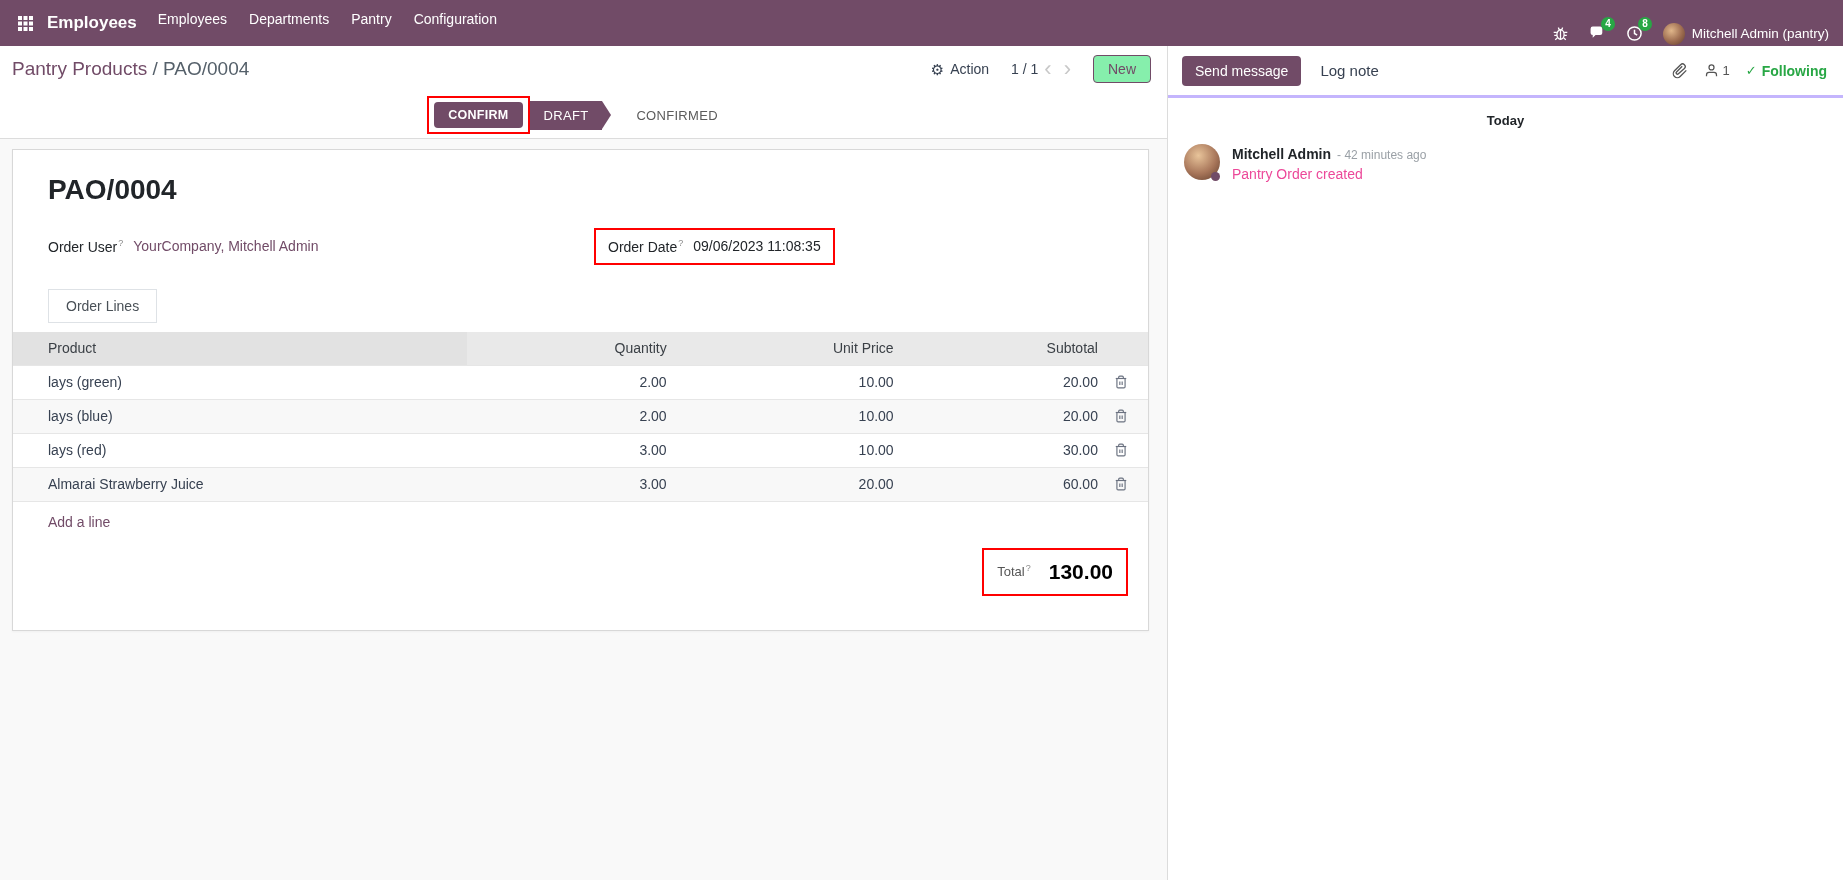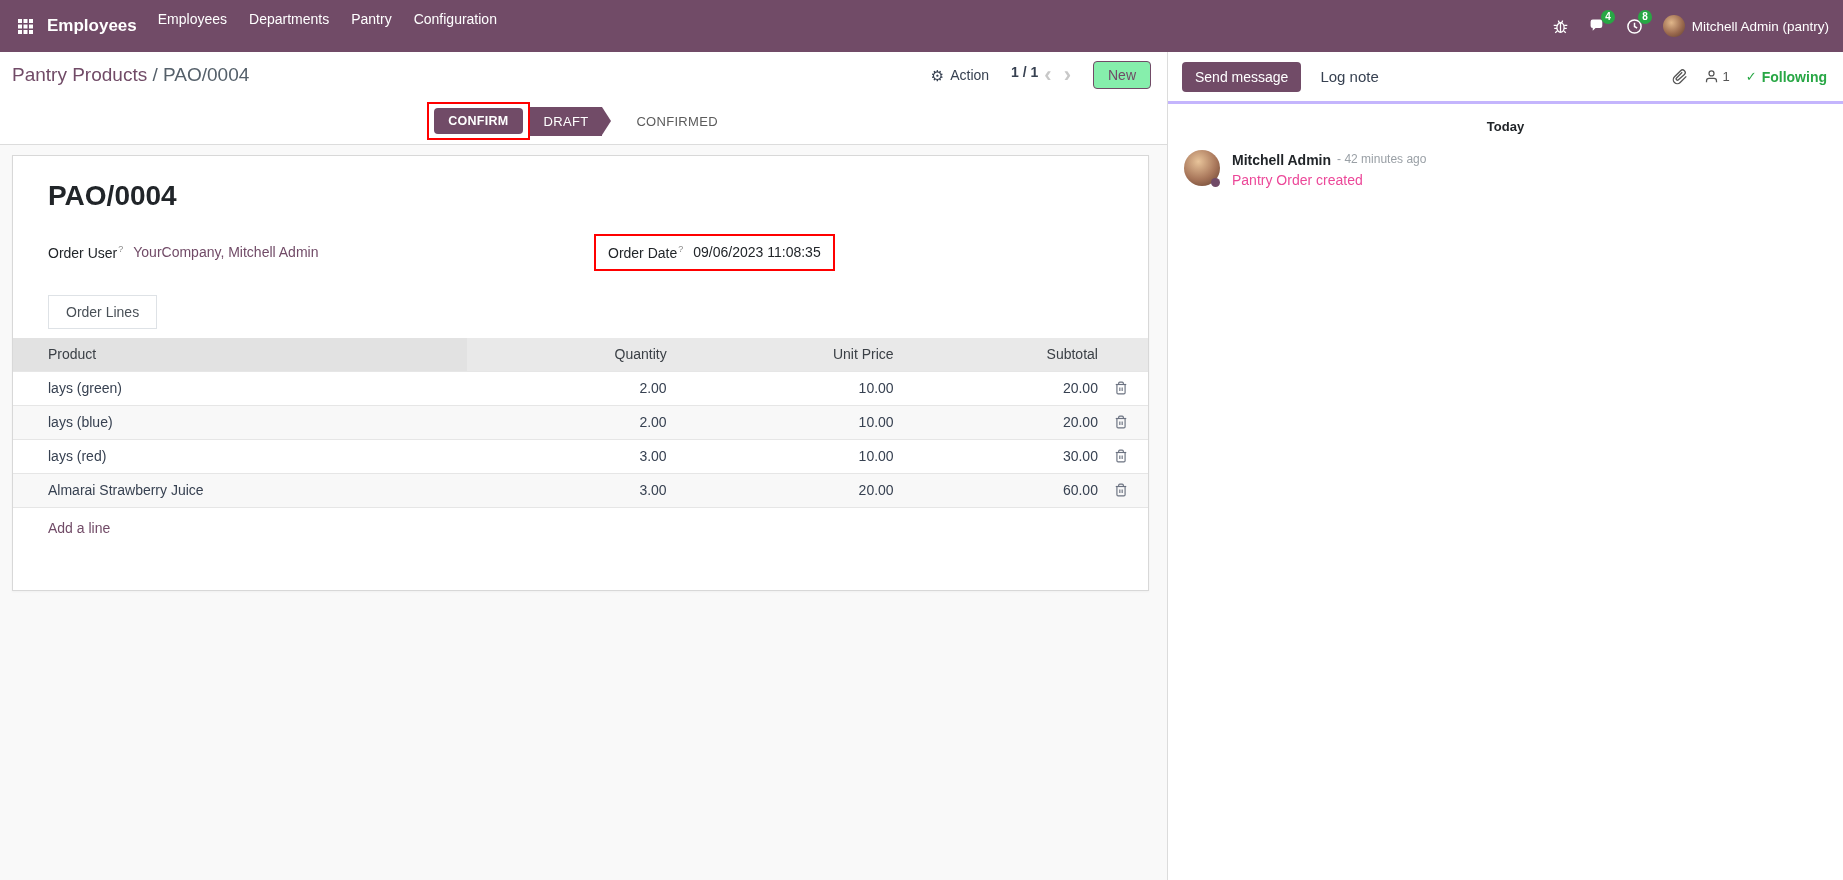--- a/index.html
+++ b/index.html
@@ -4,21 +4,21 @@
 <style>
   * { box-sizing: border-box; }
   html,body { margin:0; padding:0; }
   body {
     width:1843px; height:880px; overflow:hidden;
     font-family:"Liberation Sans","DejaVu Sans",sans-serif;
     background:#fff; color:#374151; font-size:14px;
   }
 
   
-  .navbar { height:52px; background:var(--primary,#714B67); display:flex; justify-content:space-between; align-items:center; padding:0 14px 0 10px; color:#fff; }
+  .navbar { height:46px; background:var(--primary,#714B67); display:flex; justify-content:space-between; align-items:flex-end; padding:0 14px 0 10px; color:#fff; }
   .nav-left { display:flex; align-items:center; height:100%; }
   .apps-btn { display:flex; align-items:center; padding:0 8px; cursor:pointer; }
   .app-name { font-size:17px; font-weight:700; margin:0 10px 0 6px; cursor:pointer; }
   .menu { display:flex; height:100%; }
   .menu-item { padding:0 11px; line-height:38px; font-size:14px; cursor:pointer; }
   .nav-right { display:flex; align-items:center; gap:4px; }
   .nav-icon { position:relative; padding:4px 8px; display:flex; align-items:center; cursor:pointer; color:#fff; }
   .badge { position:absolute; top:-4px; right:-1px; background:var(--badge-green,#28a745); border-radius:8px; font-size:10px; font-weight:700; padding:1px 4px 2px; color:#fff; line-height:1.1; }
   .user-menu { display:flex; align-items:center; gap:7px; margin-left:8px; font-size:13.5px; cursor:pointer; }
   .avatar-sm { width:22px; height:22px; border-radius:50%; background:radial-gradient(circle at 38% 35%, #e0b68a 0%, #9c6b4f 55%, #5f3c2c 100%); }
@@ -28,21 +28,21 @@
   .main-col { flex:0 0 1167px; display:flex; flex-direction:column; background:#fff; min-width:0; }
 
   
   .breadcrumb-row { display:flex; justify-content:space-between; align-items:center; padding:0 16px 0 12px; height:46px; }
   .breadcrumb { font-size:19px; white-space:nowrap; }
   .bc-link { color:var(--primary,#714B67); text-decoration:none; cursor:pointer; }
   .bc-sep, .bc-current { color:#55606a; }
   .bc-actions { display:flex; align-items:center; gap:16px; }
   .action-btn { display:flex; align-items:center; gap:6px; background:none; border:none; font-size:14px; color:#374151; cursor:pointer; font-family:inherit; }
   .gear-glyph { font-size:15px; line-height:1; }
-  .pager { display:flex; font-size:14px; color:#374151;font-weight:bold; }
+  .pager { display:flex; align-items:center; font-size:14px; color:#374151; }
   .pager-nav { color:#c8c8c8; font-size:22px; padding:0 6px; line-height:1; cursor:pointer; }
   .new-btn { border:1px solid var(--primary,#714B67); color:var(--primary,#714B67); background:#86efac; border-radius:4px; padding:5px 14px; font-size:14px; cursor:pointer; font-family:inherit; }
 
   
   .statusbar { display:flex; justify-content:center; align-items:center; border-bottom:1px solid #dcdcdc; padding-left:8px; height:47px; }
   .ann { border:2px solid var(--annotation,#ff0000); }
   .confirm-ann { padding:4px 5px; display:inline-flex; }
   .confirm-btn { background:var(--primary,#714B67); color:#fff; border:none; border-radius:4px; padding:6px 14px; font-size:12.5px; font-weight:700; letter-spacing:.3px; cursor:pointer; font-family:inherit; }
   .steps { display:flex; align-items:center; margin-right:16px; }
   .step { font-size:13px; color:#5b5b5b; padding:0 14px; line-height:29px; position:relative; letter-spacing:.3px; cursor:pointer; white-space:nowrap; }
@@ -91,21 +91,21 @@
   .tool-icon { display:flex; align-items:center; color:#555; cursor:pointer; }
   .followers { display:flex; align-items:center; gap:4px; font-size:13px; color:#555; cursor:pointer; }
   .following { display:flex; align-items:center; gap:5px; color:var(--badge-green,#28a745); font-size:14px; font-weight:700; cursor:pointer; }
   .check-glyph { font-size:13px; }
 
   .today { text-align:center; font-size:13px; font-weight:700; color:#212529; margin:15px 0 16px; }
   .message { display:flex; gap:12px; padding:0 16px; }
   .msg-avatar { width:36px; height:36px; border-radius:50%; flex:0 0 36px; position:relative;
     background:radial-gradient(circle at 40% 32%, #e8c49a 0%, #a8765a 55%, #5f3c2c 100%); }
   .presence { position:absolute; right:0; bottom:-1px; width:9px; height:9px; border-radius:50%; background:var(--primary,#714B67); }
-  .msg-head { display:flex; align-items:flex-start; gap:6px; margin-top:2px; }
+  .msg-head { display:flex; align-items:flex-end; gap:6px; margin-top:2px; }
   .msg-author { font-weight:700; font-size:14px; color:#212529; }
   .msg-time { font-size:12px; color:#9aa0a6; }
   .msg-body { font-size:14px; color:#ec4899; margin-top:4px; }
 
   svg { display:block; }
 </style>
 </head>
 <body>
 
 <header class="navbar">
@@ -285,20 +285,26 @@
                     <line x1="10" y1="11" x2="10" y2="17"></line>
                     <line x1="14" y1="11" x2="14" y2="17"></line>
                   </svg>
               </td>
             </tr>
           </tbody>
         </table>
 
         <a class="add-line">Add a line</a>
 
+        <div class="total-wrap">
+          <div class="ann total-ann">
+            <span class="total-label"><span>Total</span><sup class="help">?</sup></span>
+            <span class="total-value">130.00</span>
+          </div>
+        </div>
       </div>
     </div>
   </div>
 
   <aside class="chatter">
     <div class="chatter-header">
       <button class="send-btn">Send message</button>
       <button class="log-note-btn">Log note</button>
       <div class="chatter-tools">
         <span class="tool-icon">

